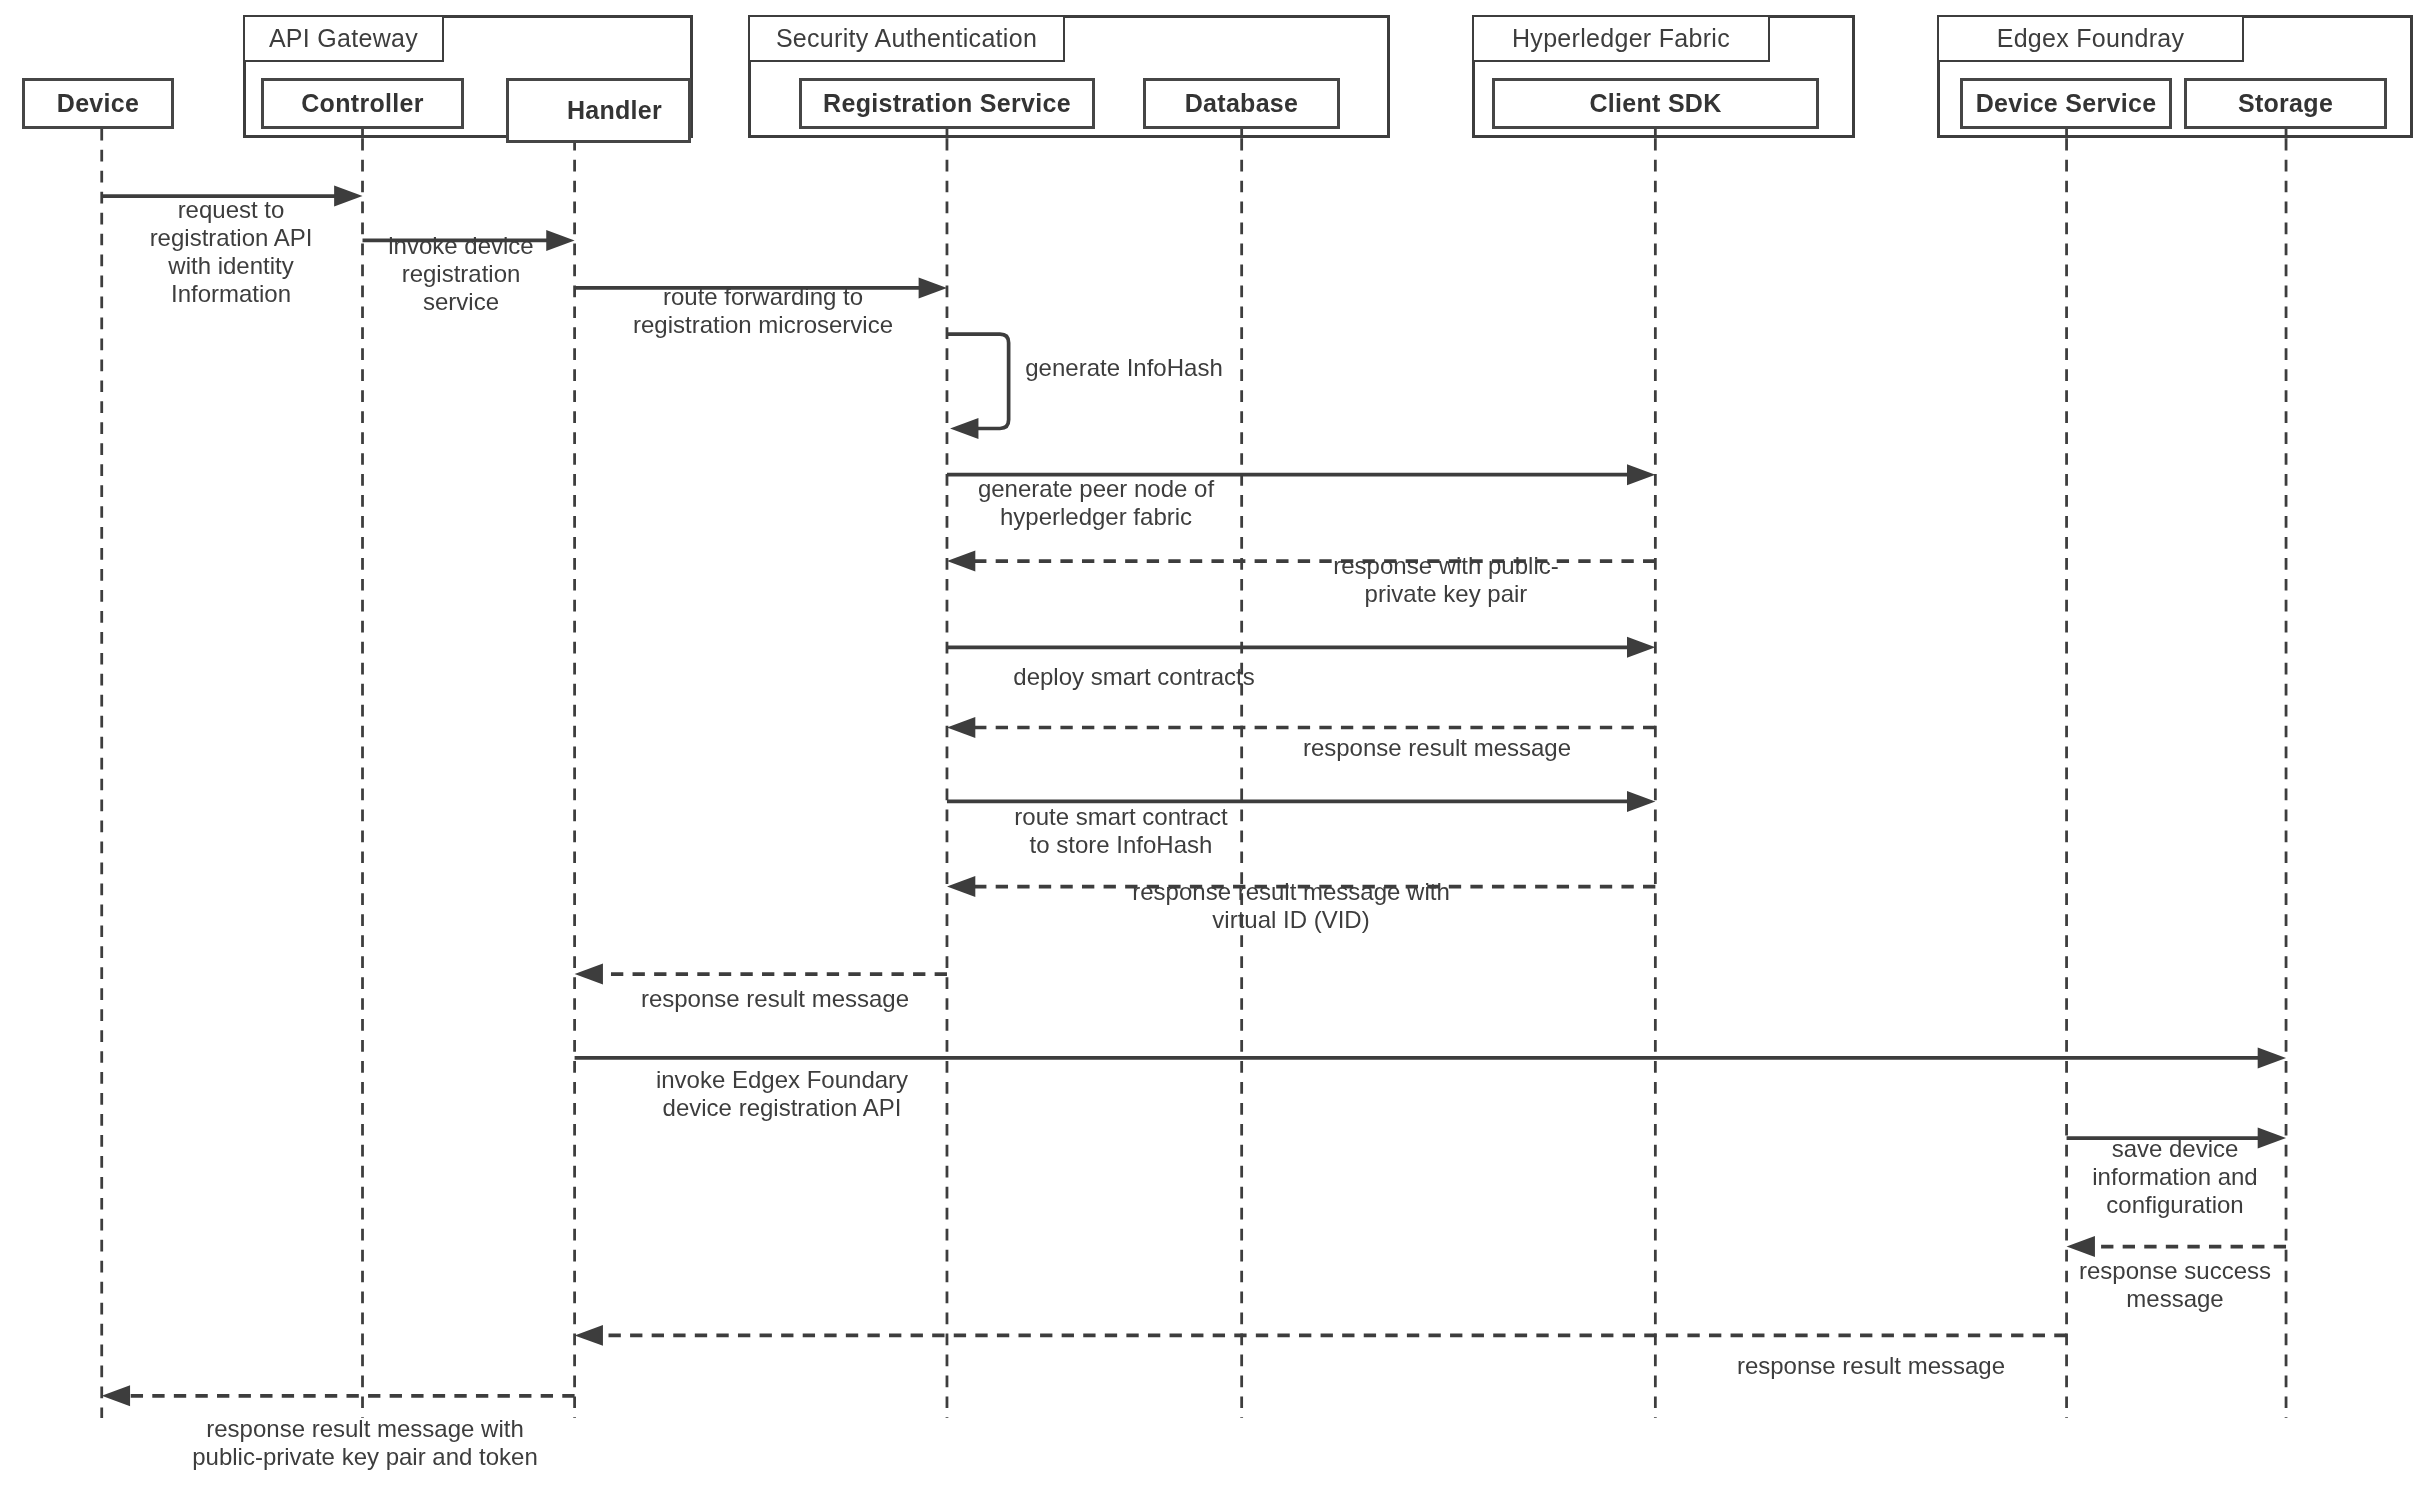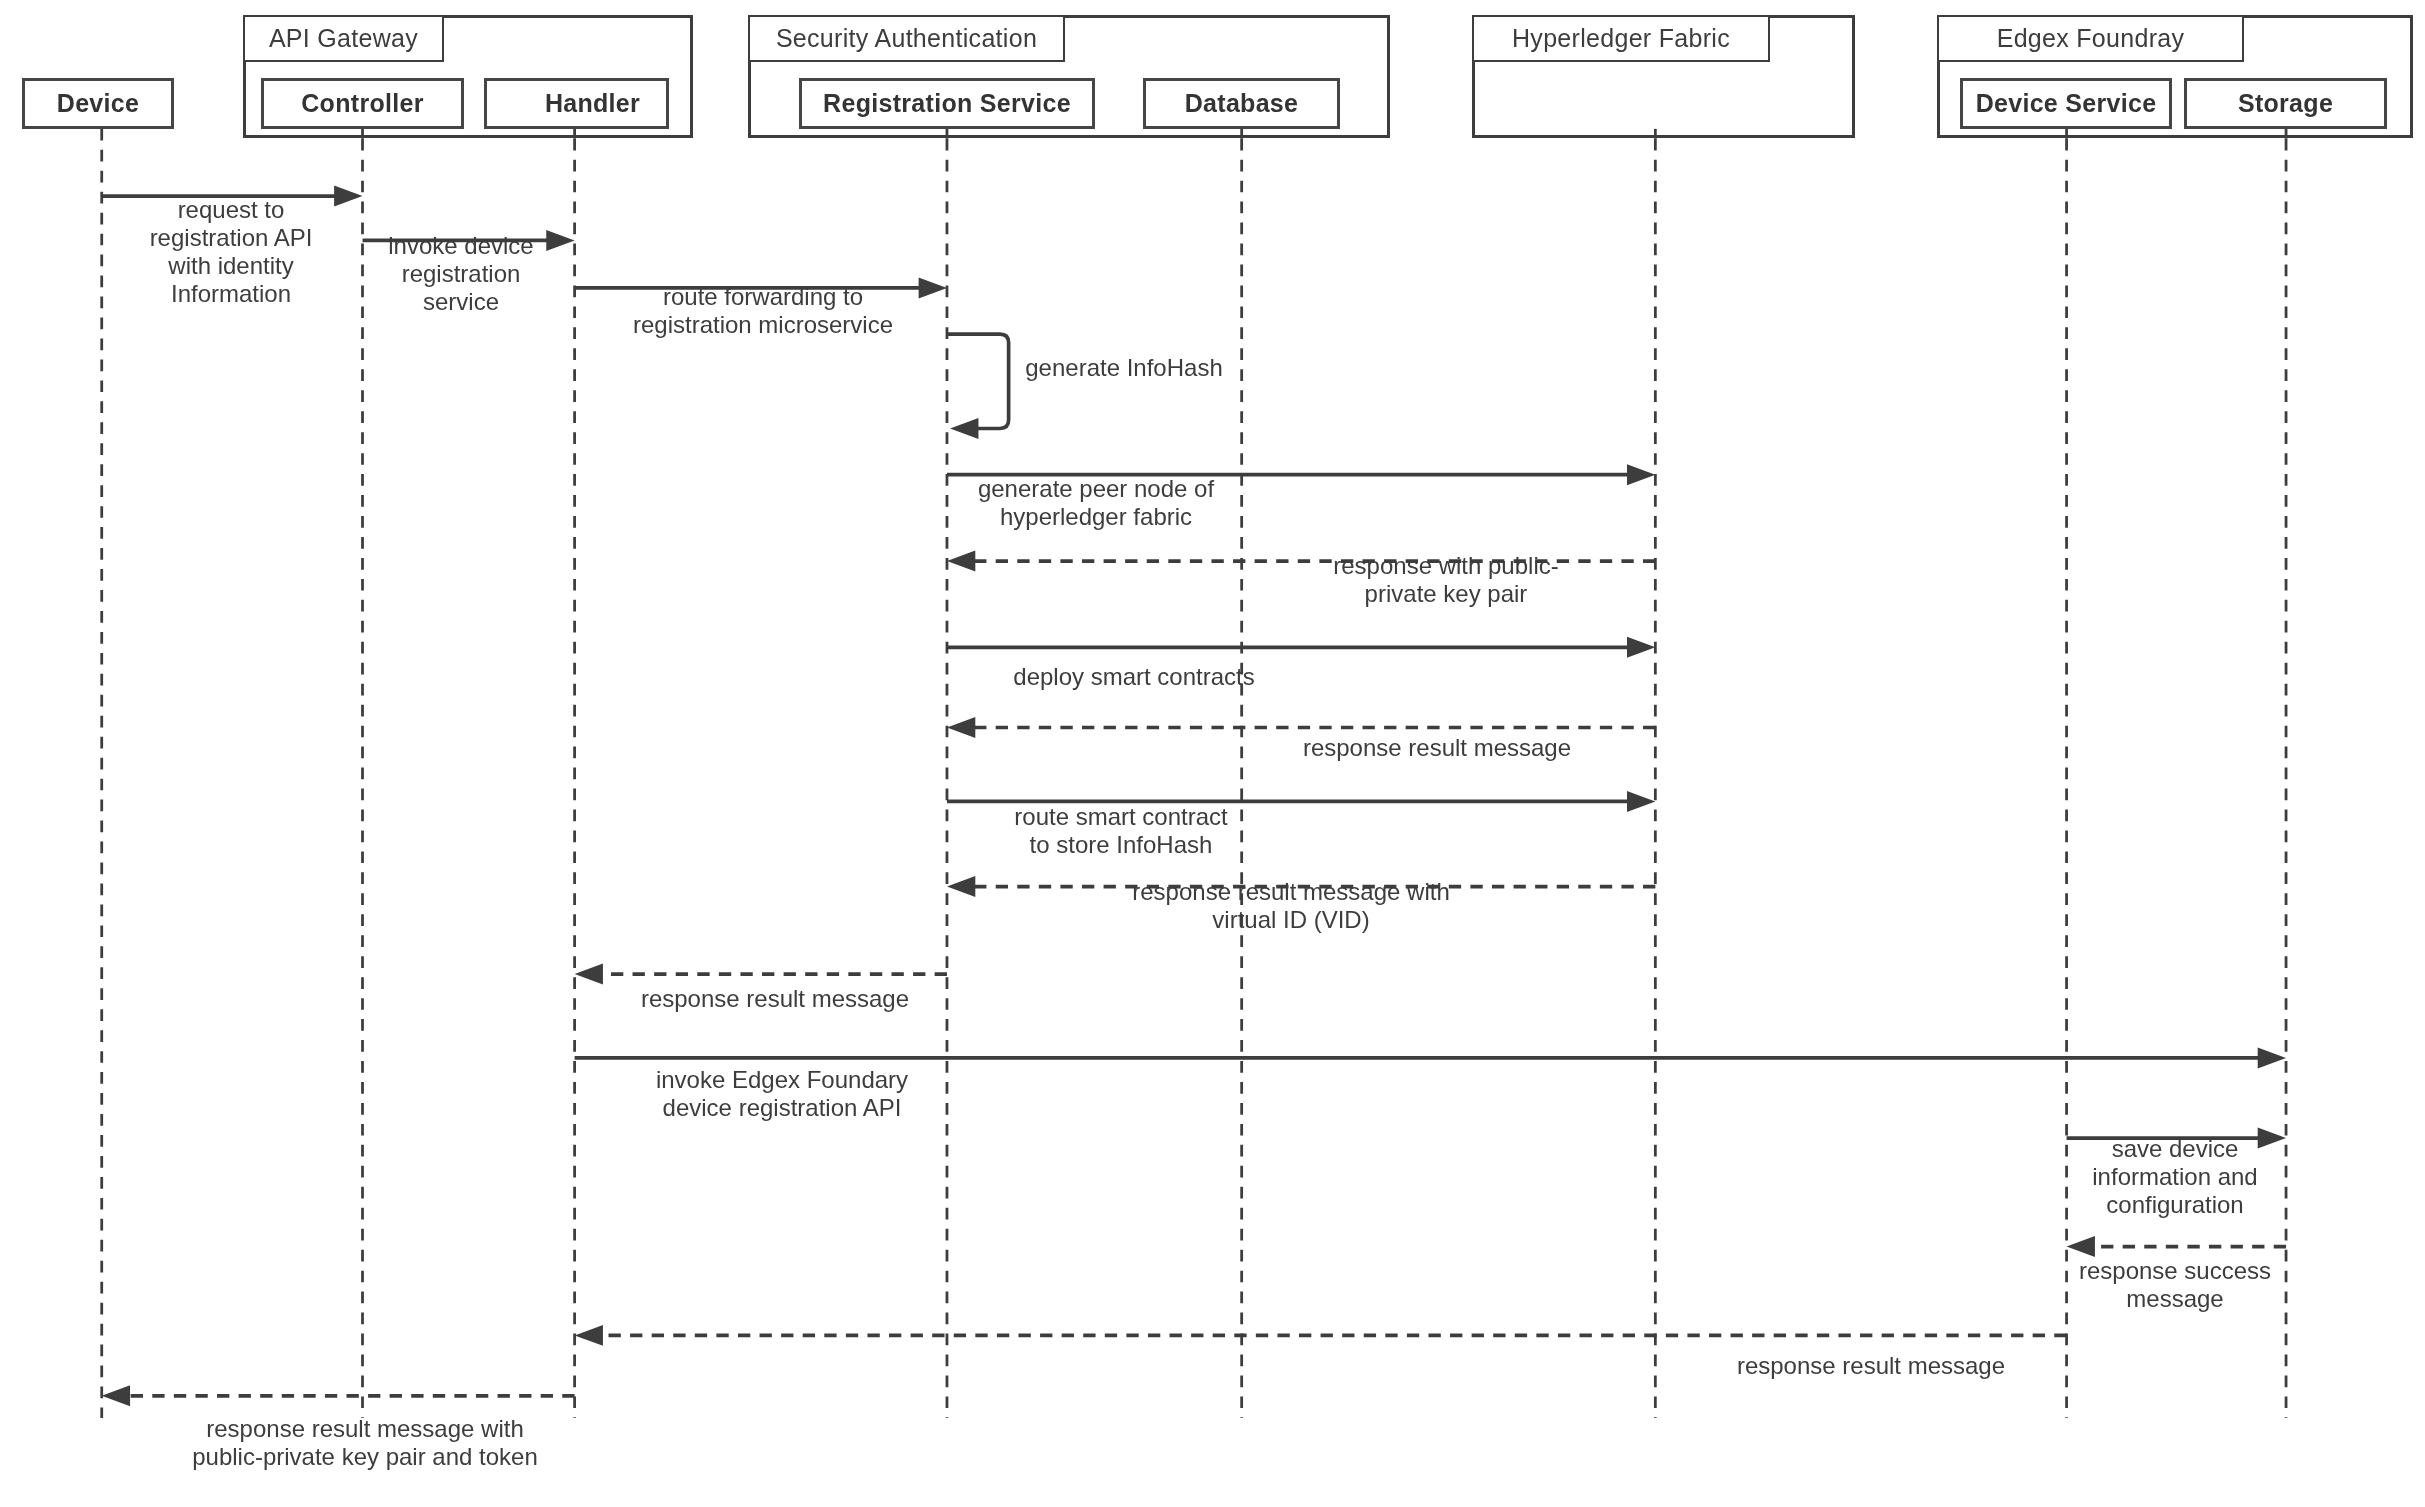--- a/index.html
+++ b/index.html
@@ -158,28 +158,31 @@
     <div class="group" style="left: 1937px; top: 15.4px; width: 476px; height: 123px;"></div>
     <div class="group-tab" style="left: 1937px; top: 15.4px; width: 307px; height: 47px;">
       <span>Edgex Foundray</span>
     </div>
     <div class="pbox" style="left: 22px; top: 78px; width: 152px; height: 51px;">
       <span>Device</span>
     </div>
     <div class="pbox" style="left: 261px; top: 78px; width: 203px; height: 51px;">
       <span>Controller</span>
     </div>
-    <div class="pbox" style="left: 484px; top: 78px; width: 185px; height: 51px; padding-left: 32px;">
+    <div class="pbox" style="left: 506px; top: 78px; width: 185px; height: 65px; padding-left: 32px;">
       <span>Handler</span>
     </div>
     <div class="pbox" style="left: 799px; top: 78px; width: 296px; height: 51px;">
       <span>Registration Service</span>
     </div>
     <div class="pbox" style="left: 1143px; top: 78px; width: 197px; height: 51px;">
       <span>Database</span>
+    </div>
+    <div class="pbox" style="left: 1492px; top: 78px; width: 327px; height: 51px;">
+      <span>Client SDK</span>
     </div>
     <div class="pbox" style="left: 1960px; top: 78px; width: 212px; height: 51px;">
       <span>Device Service</span>
     </div>
     <div class="pbox" style="left: 2184px; top: 78px; width: 203px; height: 51px;">
       <span>Storage</span>
     </div>
     <div class="msg-label" style="left: 231px; top: 196px;">request to
 registration API
 with identity

